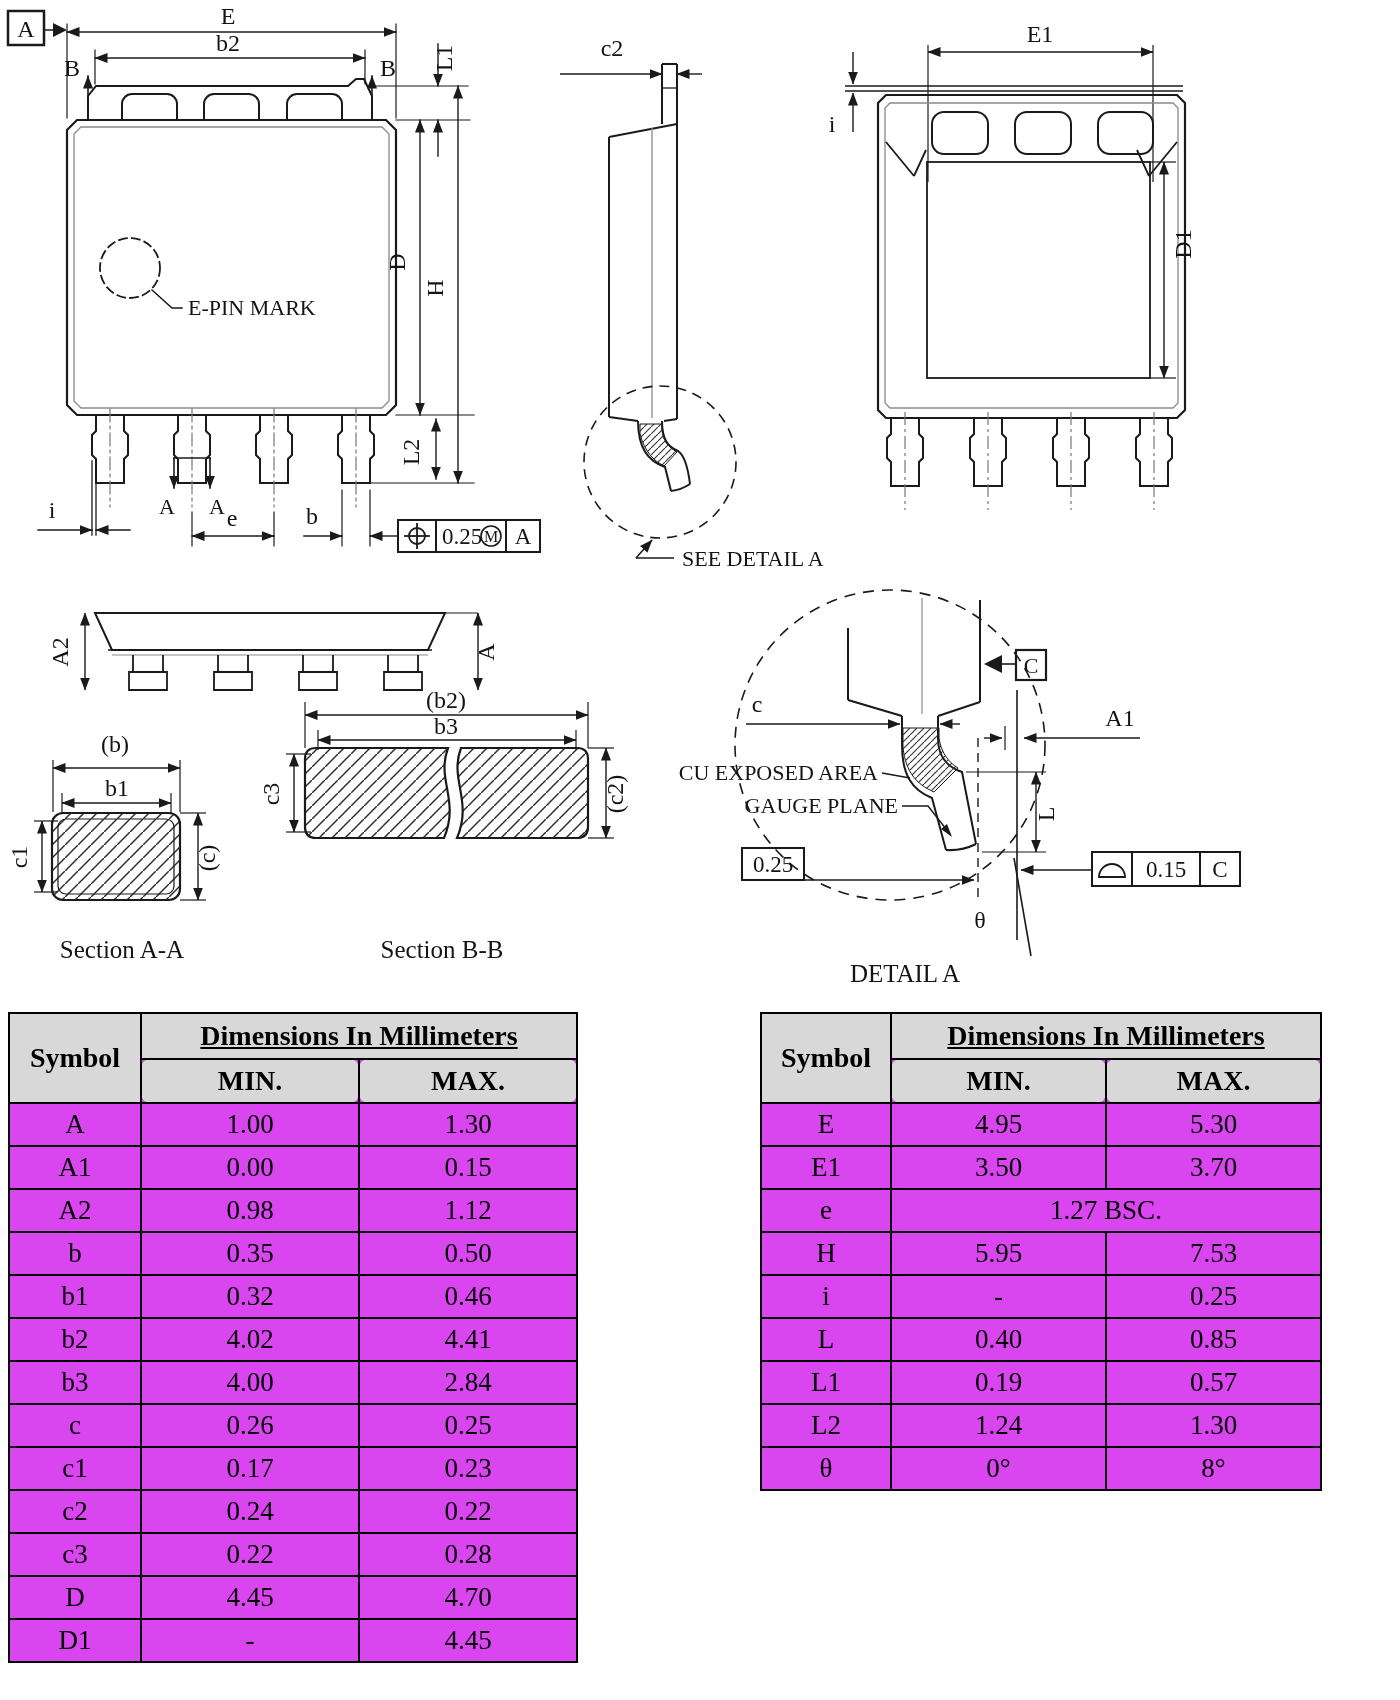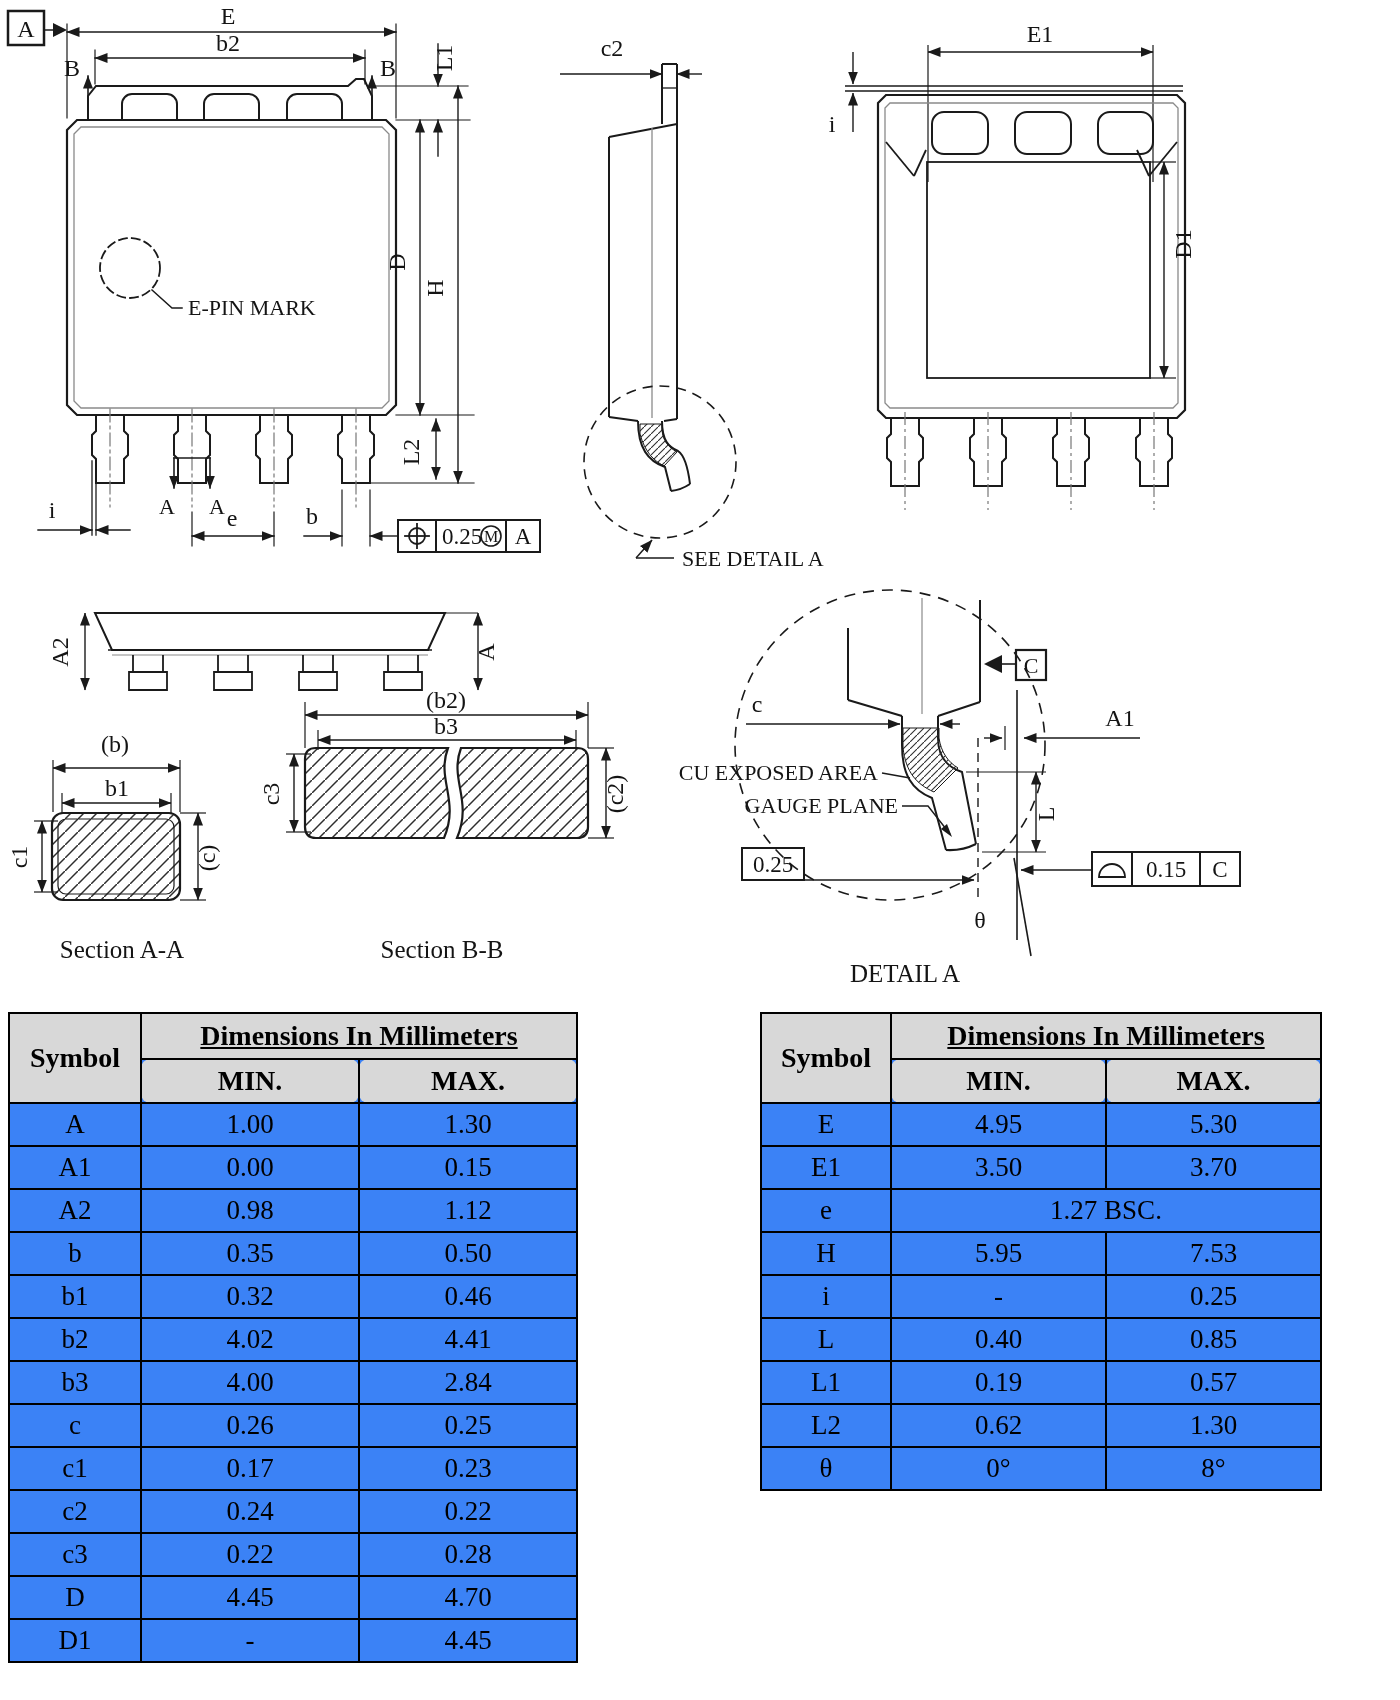--- a/index.html
+++ b/index.html
@@ -1,21 +1,21 @@
 <!DOCTYPE html>
 <html><head>
 <meta charset="utf-8">
 <style>
   html,body{margin:0;padding:0;background:#fff;}
   body{width:1400px;height:1700px;position:relative;font-family:"Liberation Serif","DejaVu Serif",serif;}
   svg text{font-family:"Liberation Serif","DejaVu Serif",serif;fill:#141414;}
   .lbl{font-size:24px;}
   .lbl-sm{font-size:22px;}
   .cap{font-size:25px;}
-  .dim-table{position:absolute;border-collapse:collapse;table-layout:fixed;background:#3b82f6;}
+  .dim-table{position:absolute;border-collapse:collapse;table-layout:fixed;background:#d946ef;}
   .dim-table th,.dim-table td{border:2px solid #000;text-align:center;vertical-align:middle;
     font-family:"Liberation Serif","DejaVu Serif",serif;color:#000;padding:0;}
   .dim-table thead th{background:#d8d8d8;font-weight:bold;font-size:28px;}
   .dim-table thead .mm-h{height:42px;border-radius:9px;}
   .dim-table thead .title-h{height:44px;text-decoration:underline;}
   .dim-table td{font-size:27px;height:41px;}
   #drawing{position:absolute;left:0;top:0;}
 </style>
 </head>
 <body>
@@ -440,21 +440,21 @@
         <td>0.40</td>
         <td>0.85</td>
       </tr>
       <tr>
         <td>L1</td>
         <td>0.19</td>
         <td>0.57</td>
       </tr>
       <tr>
         <td>L2</td>
-        <td>0.62</td>
+        <td>1.24</td>
         <td>1.30</td>
       </tr>
       <tr>
         <td>θ</td>
         <td>0°</td>
         <td>8°</td>
       </tr>
     </tbody>
 </table>
 

